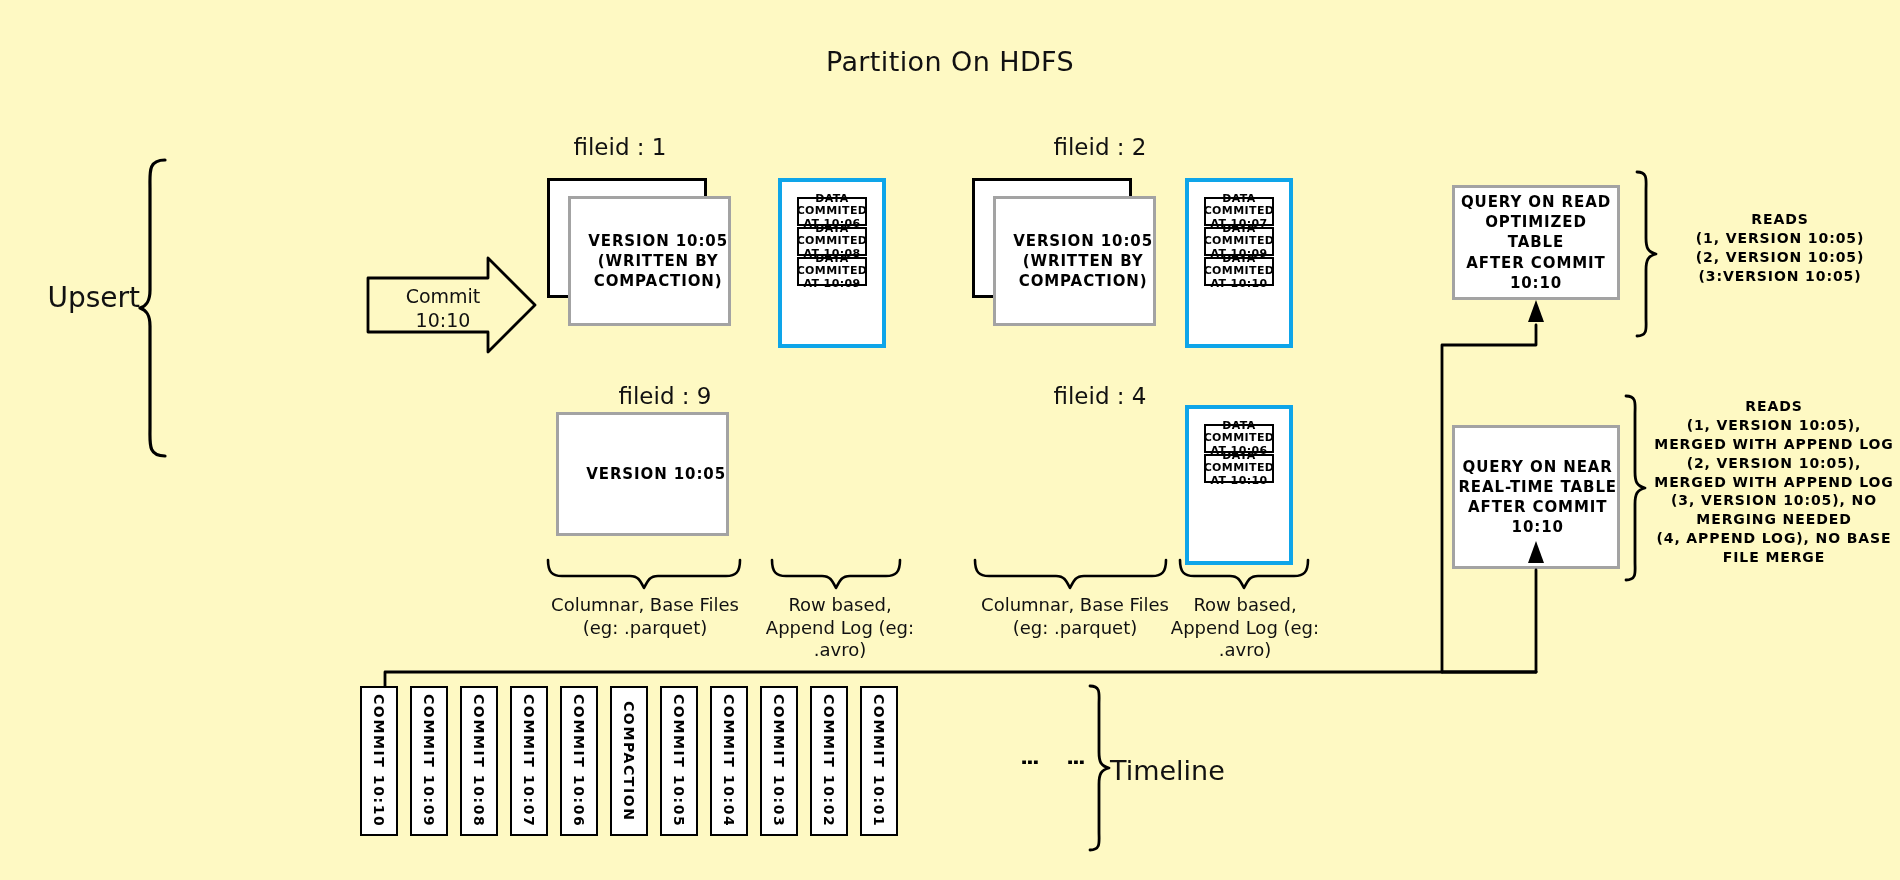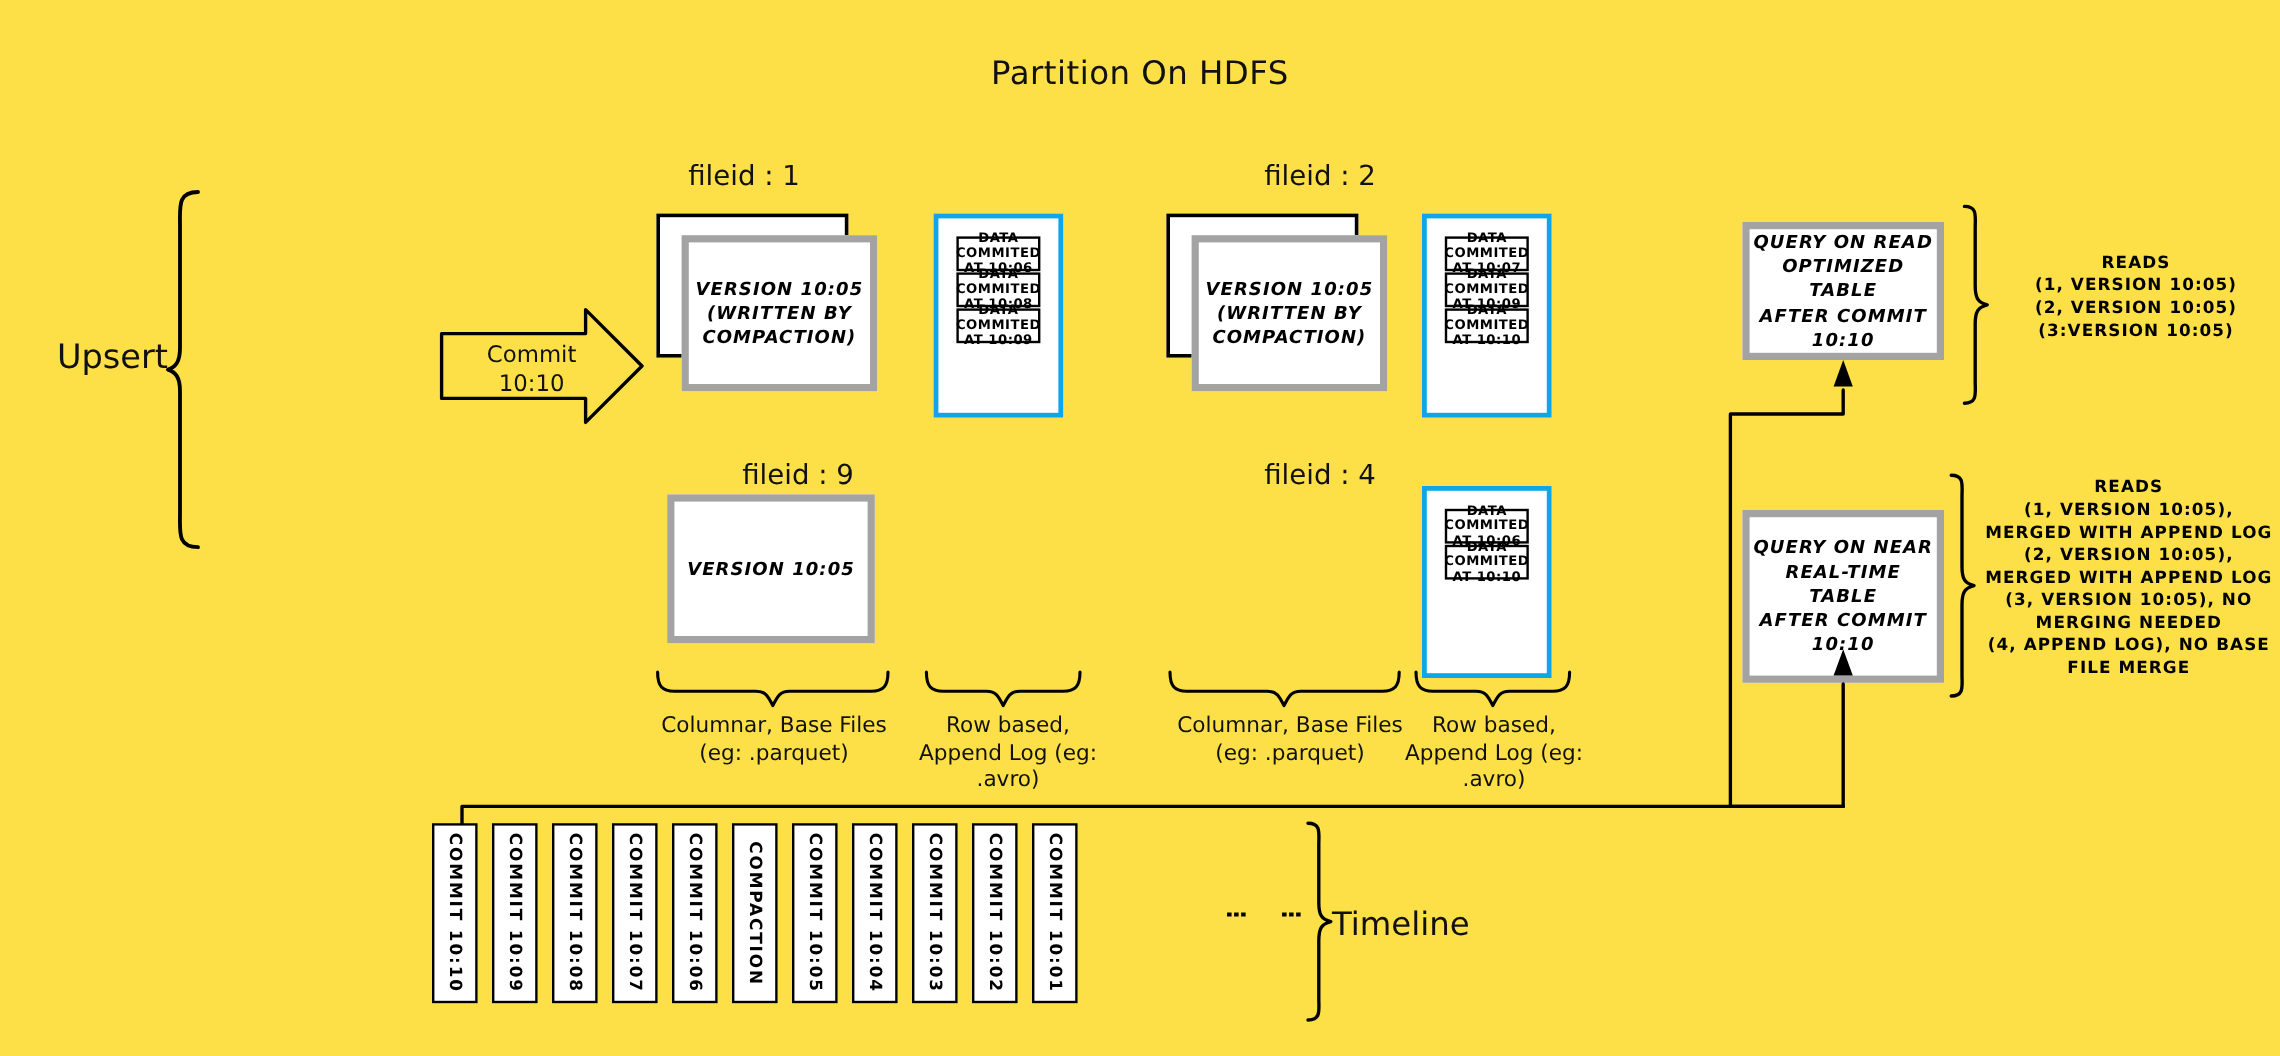--- a/index.html
+++ b/index.html
@@ -8,21 +8,21 @@
     background: #ffffff;
   }
   body {
     font-family: "DejaVu Sans", sans-serif;
     color: #000000;
   }
   #canvas {
     position: relative;
     width: 1900px;
     height: 880px;
-    background: #fde047;
+    background: #fef9c3;
     overflow: hidden;
   }
   .abs { position: absolute; }
 
   
   #diagram-title {
     left: 0; top: 46px; width: 1900px;
     text-align: center;
     font-size: 27px;
     font-family: "DejaVu Sans", sans-serif;
@@ -47,27 +47,26 @@
     font-size: 15px;
     letter-spacing: 0.9px;
     text-align: center;
     line-height: 1.35;
     color: #000;
     white-space: pre-line;
   }
 
   
   .box {
-    border: 6px solid #a3a3a3;
+    border: 3px solid #a3a3a3;
     background: #fff;
     box-sizing: border-box;
     display: flex;
     align-items: center;
-    justify-content: center;
-    font-style: italic;
+    justify-content: flex-end;
   }
   .box-back {
     border: 3px solid #000;
     background: #fff;
     box-sizing: border-box;
   }
 
   
   .logfile {
     border: 4px solid #0ea5e9;

